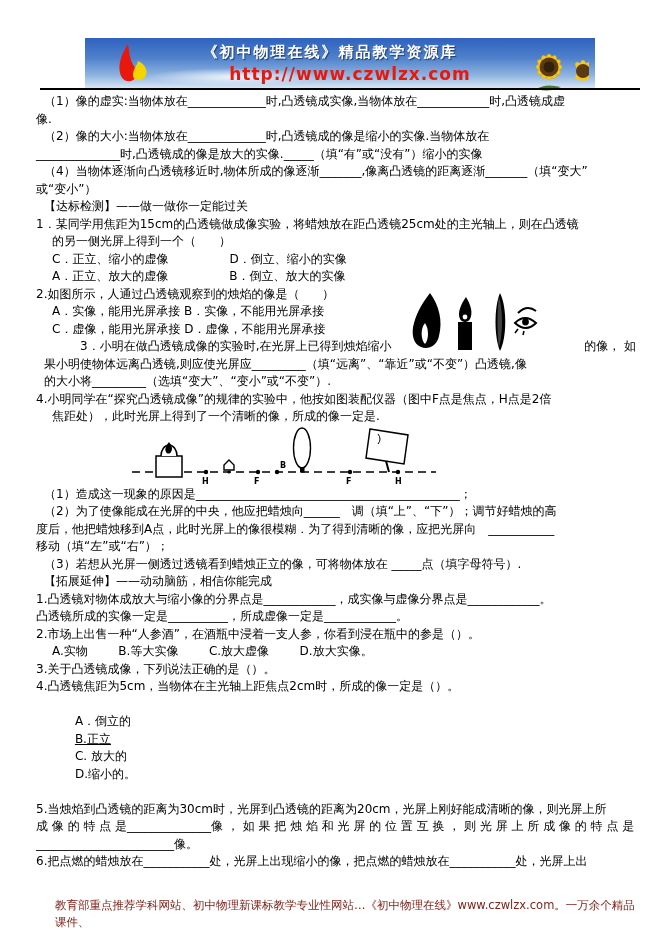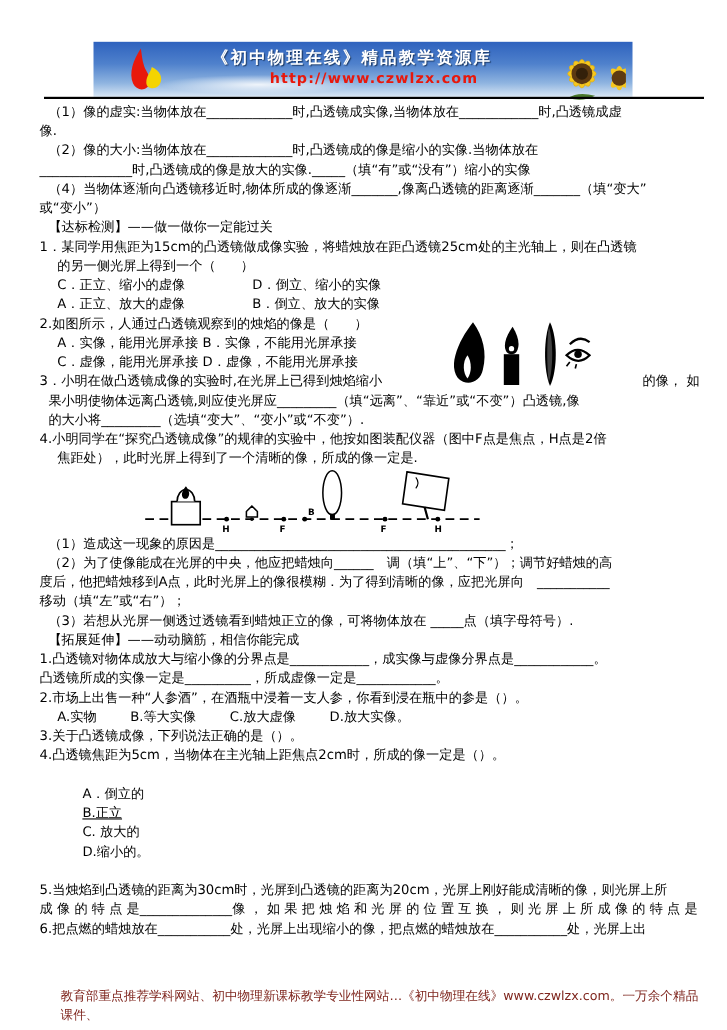--- a/index.html
+++ b/index.html
@@ -1,36 +1,36 @@
 <!DOCTYPE html>
 <html><head>
 <meta charset="utf-8">
 <style>
   html,body{margin:0;padding:0;background:#fff;}
   .page{position:relative;width:661px;height:936px;background:#ffffff;overflow:hidden;
         font-family:"DejaVu Sans",sans-serif;color:#000;}
   
   .banner{position:absolute;left:85px;top:38px;width:490px;height:50px;
-          background:linear-gradient(180deg,#2e62be 0%,#4f81cc 40%,#8fb4e0 75%,#d8e6f4 100%);}
+          background:linear-gradient(180deg,#2e62be 0%,#4f81cc 40%,#8fb4e0 75%,#d8e6f4 100%);padding-left:20px;}
   .cloud{position:absolute;left:60px;top:30px;width:180px;height:18px;
          background:radial-gradient(ellipse at center,rgba(255,255,255,0.85),rgba(255,255,255,0) 70%);}
   .banner-title{position:absolute;left:60px;right:80px;top:5px;text-align:center;color:#ffffff;
                 font-weight:bold;font-size:15px;letter-spacing:2px;text-shadow:1px 1px 1px #1c3a66;
                 white-space:nowrap;}
   .banner-url{position:absolute;left:80px;right:60px;top:26px;text-align:center;color:#e8180c;
-              font-weight:bold;font-size:13px;letter-spacing:1px;white-space:nowrap;}
+              font-weight:bold;font-size:17px;letter-spacing:1px;white-space:nowrap;}
   .logo{position:absolute;left:26px;top:3px;}
   .sunflower{position:absolute;right:6px;bottom:-3px;}
   .rule{position:absolute;left:40px;top:88px;width:600px;height:2px;background:#000;}
   
   .content{position:absolute;left:36px;top:93px;width:602px;font-size:12px;line-height:17.5px;}
   .line{white-space:pre-wrap;min-height:17.5px;}
   .ind1{padding-left:8px;}
   .ind2{padding-left:16px;}
-  .split{display:flex;justify-content:space-between;padding-right:2px;}
+  .split{display:flex;justify-content:space-between;padding-right:2px;margin-left:44px;}
   .u{text-decoration:underline;}
   .optline span{display:inline-block;}
   .gap1{margin-right:33px;}.gap2{}.gap3{margin-right:62px;}
   
   .q2fig{position:absolute;left:406px;top:291px;width:134px;height:66px;}
   .bench{position:relative;height:60px;}
   .bench svg{position:absolute;left:78px;top:0;}
   .benchlabel{font-size:8px;font-weight:bold;font-family:"DejaVu Sans",sans-serif;}
   
   .footer{position:absolute;left:55px;top:863px;width:586px;color:#7e241c;
@@ -146,20 +146,21 @@
     <div class="line">3.关于凸透镜成像，下列说法正确的是（）。</div>
     <div class="line">4.凸透镜焦距为5cm，当物体在主光轴上距焦点2cm时，所成的像一定是（）。</div>
     <div class="line ind2 optline">
       <span class="gap1">A．倒立的</span>
       <span class="gap2 u">B.正立</span>
       <span class="gap3">C. 放大的</span>
       <span>D.缩小的。</span>
     </div>
     <div class="line">5.当烛焰到凸透镜的距离为30cm时，光屏到凸透镜的距离为20cm，光屏上刚好能成清晰的像，则光屏上所</div>
     <div class="line">成 像 的 特 点 是______________像 ， 如 果 把 烛 焰 和 光 屏 的 位 置 互 换 ， 则 光 屏 上 所 成 像 的 特 点 是</div>
+    <div class="line">_______________________像。</div>
     <div class="line">6.把点燃的蜡烛放在___________处，光屏上出现缩小的像，把点燃的蜡烛放在___________处，光屏上出</div>
   </div>
 
   <svg class="q2fig" width="134" height="66" viewBox="0 0 134 66">
     <g>
       <path d="M24,2 C33,14 37,30 33,45 C31,55 22,59 15,56 C7,53 5,42 8,32 C11,21 17,11 24,2 Z" fill="#000"></path>
       <path d="M19,32 C23,38 23,48 19,53 C15,49 14,38 19,32 Z" fill="#fff"></path>
     </g>
     <g>
       <path d="M60,6 C65,14 67,22 64,28 C62,32 56,32 54,28 C51,22 55,13 60,6 Z" fill="#000"></path>

